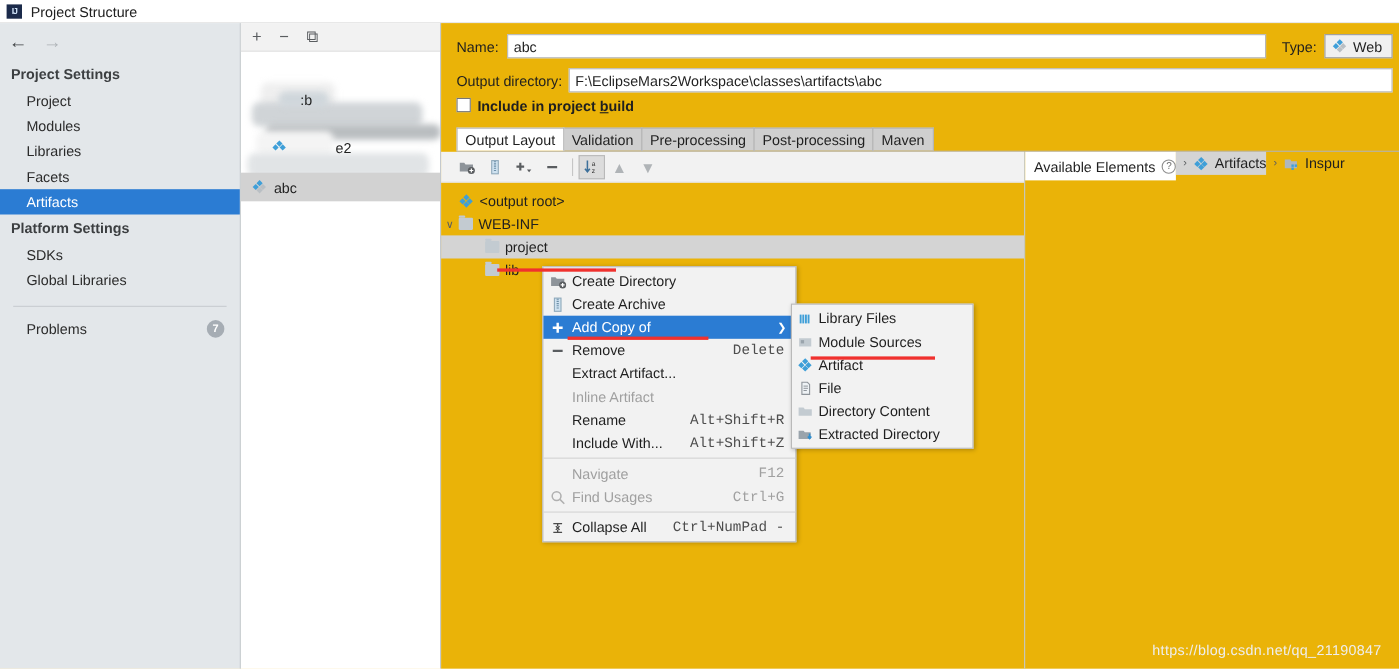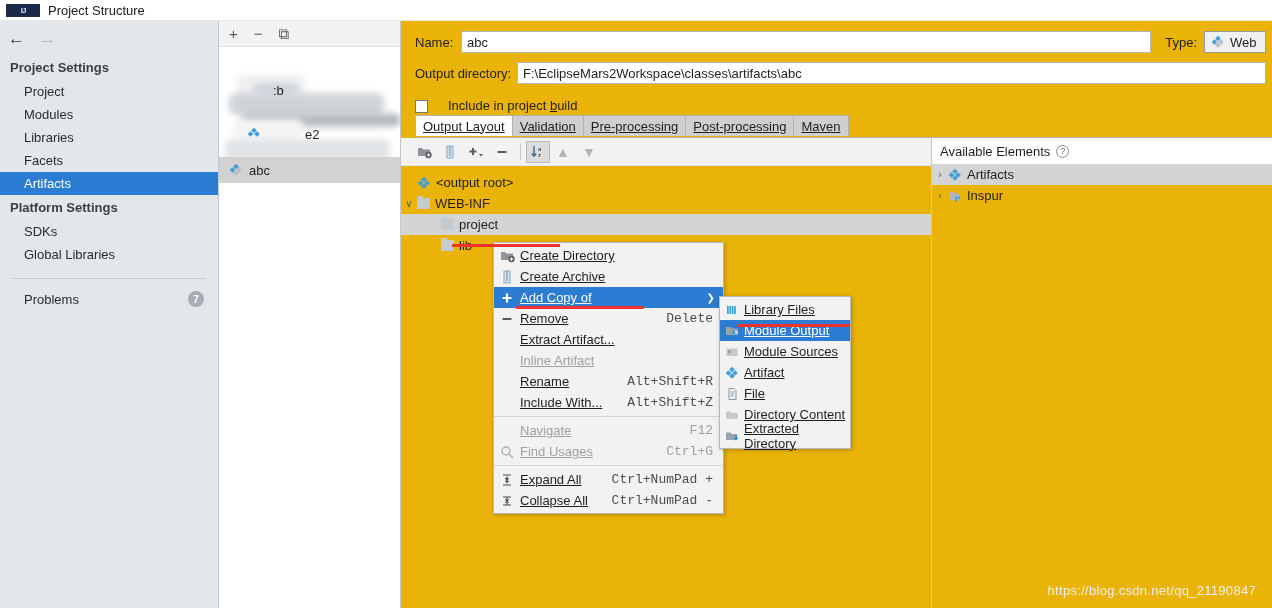--- a/index.html
+++ b/index.html
@@ -13,21 +13,21 @@
     overflow:hidden;
     position:relative;
   }
 
   
   #titlebar{
     height:21px; background:#ffffff; display:flex; align-items:center;
     padding-left:6px; border-bottom:1px solid #e8e8e8;
   }
   #titlebar .ij-icon{
-    width:34px;height:13px;background:#1b2a4a;color:#cfe2f7;
+    width:14px;height:13px;background:#1b2a4a;color:#cfe2f7;
     font-size:8px;font-weight:bold;display:flex;align-items:center;justify-content:center;
     margin-right:8px;font-family:"Liberation Sans",sans-serif;letter-spacing:-1px;
   }
   #titlebar .title{font-size:13px;color:#202020;}
 
   
   #body{ position:absolute; top:21px; left:0; right:0; bottom:0; display:flex; }
 
   
   #sidebar{
@@ -87,27 +87,27 @@
   #name-row{ padding-top:6px; height:36px;}
   #name-label{ width:46px; }
   #name-input{ max-width:706px; }
   #type-label{ margin-left:14px; margin-right:7px;}
   #type-combo{
     width:62px;height:22px;border:1px solid #9a9a9a;background:#f0f0f0;
     display:flex;align-items:center;gap:5px;padding-left:6px;font-size:13px;overflow:hidden;
   }
   #outdir-row{ height:32px; }
   #outdir-label{ width:102px;}
-  .chk-row{ display:flex; align-items:flex-end; padding-left:14px; height:24px; gap:20px;}
+  .chk-row{ display:flex; align-items:flex-start; padding-left:14px; height:24px; gap:6px;font-weight:bold;}
   .chkbox{ width:13px;height:13px;border:1px solid #767676; background:#fff;}
   .chk-row .lbl{ font-size:13px;}
   .u{ text-decoration:underline; }
 
   
-  #tabs{ display:flex; padding-left:14px; height:22px; margin-top:2px;text-decoration:underline;}
+  #tabs{ display:flex; align-items:flex-end; padding-left:14px; height:22px; margin-top:2px;}
   .tab{
     height:21px; padding:0 7px; display:flex; align-items:center; font-size:13px;
     background:#cfcfcf; border:1px solid #b3b3b3; border-bottom:none; margin-right:-1px;
     color:#1f1f1f;
   }
   .tab.active{ background:#ffffff; border-color:#b3b3b3; position:relative; z-index:2;}
   #tabline{ height:1px; background:#b3b3b3; margin-left:14px; }
 
   
   #content{ flex:1; display:flex; min-height:0; }
@@ -126,46 +126,46 @@
   .tree-row{ height:21px; display:flex; align-items:center; font-size:13px; position:relative;}
   .tree-row.selected{ background:#d4d4d4; }
   .twisty{ width:16px; text-align:center; color:#5a5d60; font-size:10px; flex:0 0 16px;}
   .folder-ic{
     width:13px;height:11px;background:#c3cbd1;border-radius:1px;margin-right:5px;flex:0 0 13px;
     position:relative;
   }
   .folder-ic:before{content:"";position:absolute;top:-2px;left:0;width:6px;height:2px;background:#c3cbd1;border-radius:1px;}
 
   
-  #availpane{ width:340px; flex:0 0 340px; display:flex; flex-direction:column;}
+  #availpane{ width:340px; flex:0 0 340px; display:flex; flex-direction:row;}
   #avail-head{ height:26px; display:flex; align-items:center; gap:6px; padding-left:8px; background:#ffffff;}
   #avail-head .t{ font-size:13px; color:#1f1f1f;}
   .qmark{ width:13px;height:13px;border:1px solid #8d8d8d;border-radius:50%;font-size:9px;
      color:#6a6a6a;display:flex;align-items:center;justify-content:center;}
   .avail-row{ height:21px; display:flex; align-items:center; font-size:13px;}
   .avail-row.shaded{ background:#d4d4d4; }
 
   
   #ctxmenu{
     position:absolute; left:493px; top:242px; width:231px;
     background:#f2f2f2; border:1px solid #b9b9b9; box-shadow:1px 1px 4px rgba(0,0,0,.25);
     padding:2px 0; z-index:40;
   }
   .mi{ height:21px; display:flex; align-items:center; font-size:13px; color:#1f1f1f; position:relative;}
   .mi .mi-ic{ width:26px; flex:0 0 26px; display:flex; align-items:center; justify-content:center; font-size:13px;}
-  .mi .mi-lb{ flex:1;text-decoration:underline; }
+  .mi .mi-lb{ flex:1; }
   .mi .mi-sc{ color:#4d4d4d; font-size:13px; padding-right:10px;font-family:Liberation Mono, monospace;}
   .mi.sel{ background:#2b7cd3; color:#ffffff;}
   .mi.dis, .mi.dis .mi-sc{ color:#a0a0a0;}
   .mi .arrow{ position:absolute; right:8px; font-size:10px;}
   .msep{ height:1px; background:#d3d3d3; margin:3px 0;}
 
   
   #submenu{
-    position:absolute; left:719px; top:296px; width:132px;
+    position:absolute; left:719px; top:276px; width:166px;
     background:#f2f2f2; border:1px solid #b9b9b9; box-shadow:1px 1px 4px rgba(0,0,0,.25);
     padding:2px 0; z-index:50;
   }
   #submenu .mi .mi-ic{ width:24px; flex:0 0 24px;}
 
   
   .redline{ position:absolute; height:3px; background:#f0312e; z-index:60;}
 
   #watermark{
     position:absolute; right:16px; bottom:10px; color:#eeeeee; font-size:13px;
@@ -489,29 +489,20 @@
           <circle cx="6" cy="6" r="4" fill="none" stroke="#b0b0b0" stroke-width="1.4"></circle>
           <path d="M9 9l4 4" stroke="#b0b0b0" stroke-width="1.4"></path>
         </svg>
     </span>
     <span class="mi-lb">Find Usages</span>
     <span class="mi-sc">Ctrl+G</span>
   </div>
 
   <div class="msep"></div>
 
-  <div class="mi">
-    <span class="mi-ic">
-      <svg width="14" height="14" viewBox="0 0 14 14">
-          <path d="M3 2h8M3 12h8M7 3.5v3M5.3 5.2L7 6.9 8.7 5.2M7 10.5v-3M5.3 8.8L7 7.1 8.7 8.8" stroke="#4a4a4a" stroke-width="1.2" fill="none"></path>
-        </svg>
-    </span>
-    <span class="mi-lb">Expand All</span>
-    <span class="mi-sc">Ctrl+NumPad +</span>
-  </div>
 
   <div class="mi">
     <span class="mi-ic">
       <svg width="14" height="14" viewBox="0 0 14 14">
           <path d="M3 3h8M3 11h8M7 5.5v-2M5.3 5.3L7 7 8.7 5.3M7 8.5v2M5.3 8.7L7 7 8.7 8.7" stroke="#4a4a4a" stroke-width="1.2" fill="none"></path>
         </svg>
     </span>
     <span class="mi-lb">Collapse All</span>
     <span class="mi-sc">Ctrl+NumPad -</span>
   </div>
@@ -525,30 +516,20 @@
             <rect x="2" y="3" width="1.7" height="8"></rect>
             <rect x="4.4" y="3" width="1.7" height="8"></rect>
             <rect x="6.8" y="3" width="1.7" height="8"></rect>
             <rect x="9.2" y="3" width="1.7" height="8"></rect>
           </g>
         </svg>
     </span>
     <span class="mi-lb">Library Files</span>
   </div>
 
-  <div class="mi sel">
-    <span class="mi-ic">
-      <svg width="14" height="14" viewBox="0 0 14 14">
-          <path d="M1 3h5l1 1.5h6V11H1z" fill="#9aa4ac"></path>
-          <rect x="7" y="7" width="3" height="3" fill="#3f9fd8"></rect>
-          <rect x="10.2" y="7" width="2.4" height="2.4" fill="#cfe2f0"></rect>
-        </svg>
-    </span>
-    <span class="mi-lb">Module Output</span>
-  </div>
 
   <div class="mi">
     <span class="mi-ic">
       <svg width="14" height="14" viewBox="0 0 14 14">
           <path d="M1.5 3.5h11V11h-11z" fill="#c3cbd1"></path>
           <rect x="3" y="5.2" width="3" height="3" fill="#9aa4ac"></rect>
         </svg>
     </span>
     <span class="mi-lb">Module Sources</span>
   </div>

